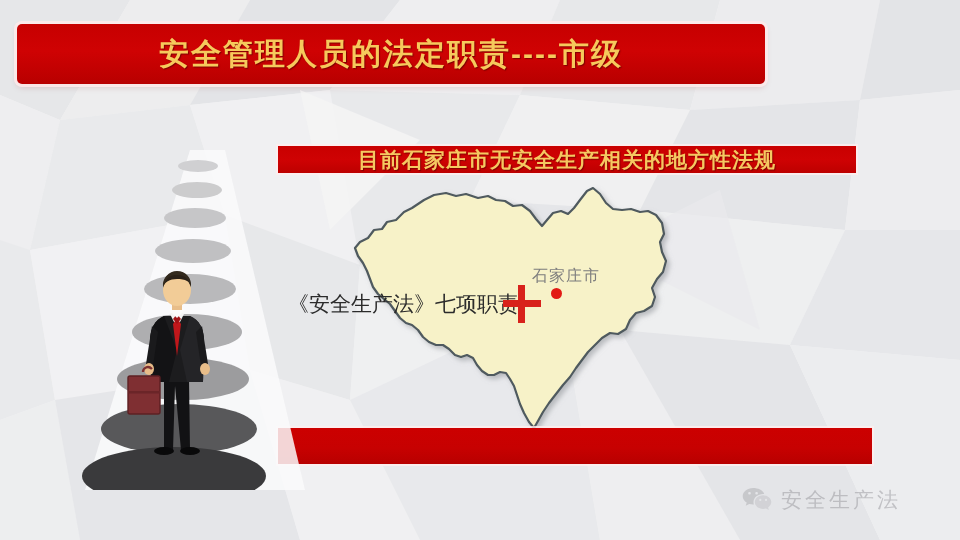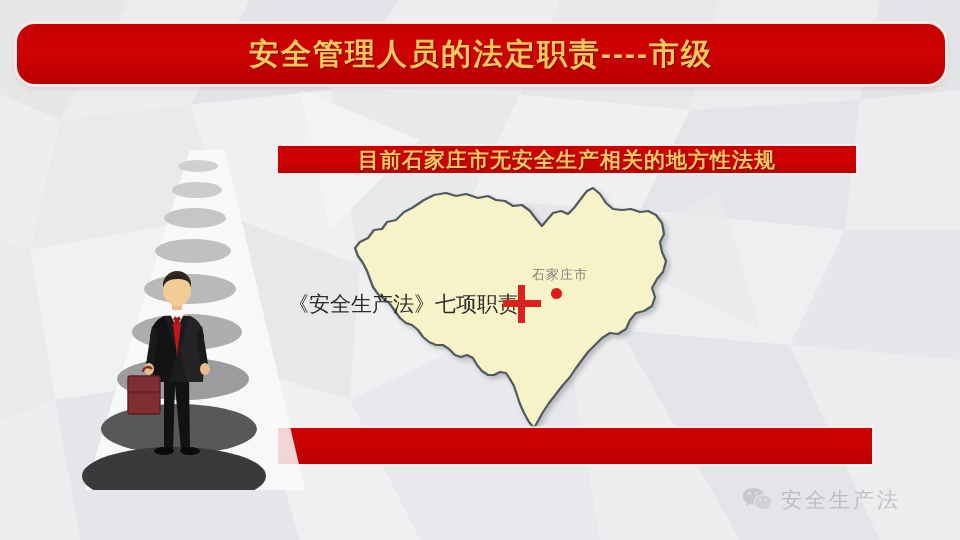--- a/index.html
+++ b/index.html
@@ -21,23 +21,23 @@
     position: absolute;
     left: 0; top: 0;
     width: 960px; height: 540px;
   }
 
   
   .title-banner {
     position: absolute;
     left: 17px;
     top: 24px;
-    width: 928px;
+    width: 748px;
     height: 60px;
-    border-radius: 18px;
+    border-radius: 5px;
     background: linear-gradient(180deg, #c70000 0%, #cf0203 45%, #b80000 100%);
     box-shadow: 0 0 0 3px rgba(255,235,235,0.85), 0 3px 7px rgba(120,0,0,0.18);
     display: flex;
     align-items: center;
     justify-content: center;
   }
   .title-text {
     color: #f6c95c;
     font-size: 30px;
     font-weight: bold;
@@ -86,21 +86,21 @@
     top: 182px;
     width: 380px;
     height: 255px;
   }
 
   
   .city-label {
     position: absolute;
     left: 532px;
     top: 266px;
-    font-size: 13px;
+    font-size: 16px;
     color: #7e7e7e;
     letter-spacing: 1px;
     white-space: nowrap;
   }
   .city-dot {
     position: absolute;
     left: 551px;
     top: 288px;
     width: 11px;
     height: 11px;

